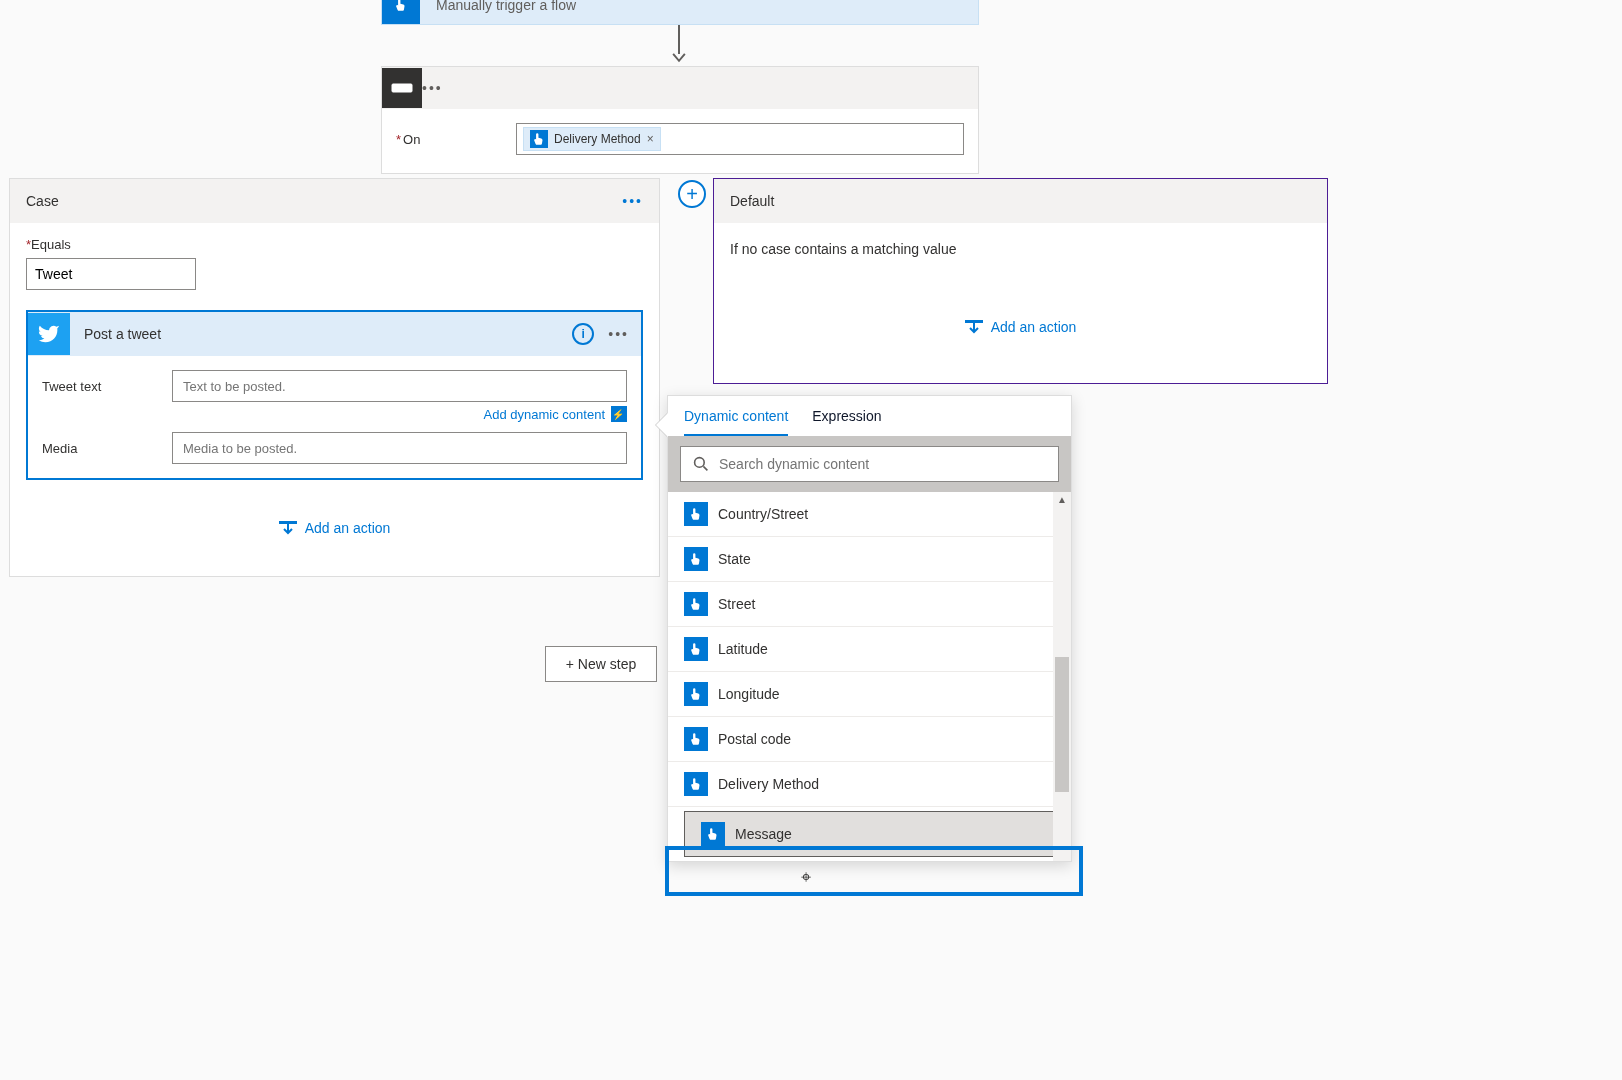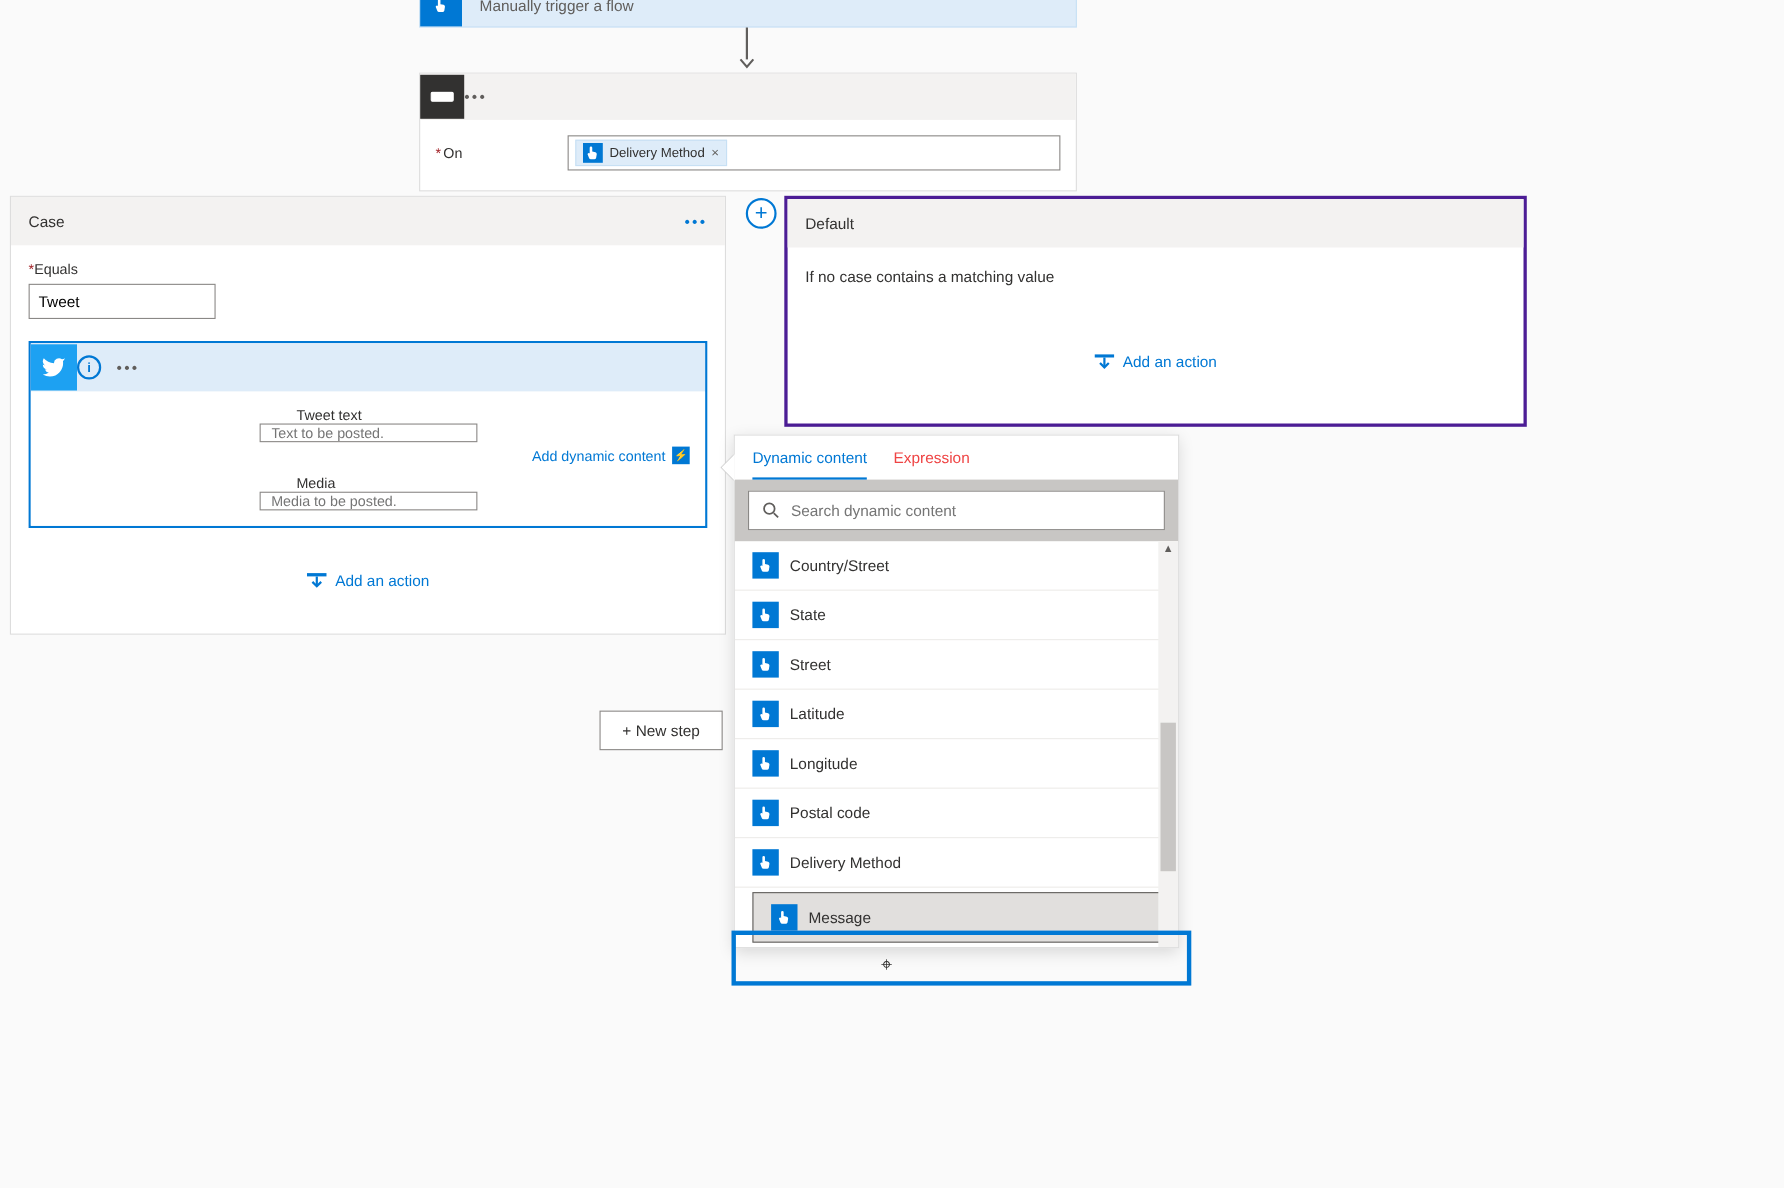--- a/index.html
+++ b/index.html
@@ -37,45 +37,45 @@
     .eq-input { width: 170px; height: 32px; border: 1px solid #8a8886; padding: 0 8px; font-size: 14px; }
 
     
     .tweet-card { margin: 20px 0 0 0; border: 2px solid #0078d4; }
     .tweet-head { height: 44px; background: #deecf9; display: flex; align-items: center; padding-right: 12px; }
     .tweet-head .ticon2 { width: 42px; height: 42px; background: #1da1f2; display: flex; align-items: center; justify-content: center; }
     .tweet-head .tlabel2 { padding-left: 14px; flex: 1; }
     .tweet-head .info { width: 22px; height: 22px; border: 2px solid #0078d4; border-radius: 50%; display: flex; align-items: center; justify-content: center; color: #0078d4; font-size: 12px; font-weight: bold; margin-right: 14px; cursor: pointer; }
     .tweet-head .dots { color: #605e5c; letter-spacing: 2px; cursor: pointer; }
     .tweet-body { padding: 14px; background: #fff; }
-    .trow { display: flex; align-items: center; margin-bottom: 0; flex-direction: column; }
+    .trow { display: flex; align-items: center; margin-bottom: 0; }
     .trow .rlabel { width: 130px; font-size: 13px; color: #323130; }
     .trow input { flex: 1; height: 32px; border: 1px solid #8a8886; padding: 0 10px; font-size: 13px; }
     .dynlink { text-align: right; font-size: 13px; color: #0078d4; margin: 4px 0 10px 0; display: flex; justify-content: flex-end; align-items: center; gap: 6px; }
     .dynlink .sq { width: 16px; height: 16px; background: #0078d4; display: flex; align-items: center; justify-content: center; color: #fff; font-size: 10px; font-weight: bold; }
 
     .add-action { text-align: center; margin-top: 40px; padding-bottom: 18px; }
     .add-action a { color: #0078d4; text-decoration: none; display: inline-flex; align-items: center; gap: 8px; cursor: pointer; }
 
     
     .plus-circ { position: absolute; top: 180px; left: 678px; width: 28px; height: 28px; border: 2px solid #0078d4; border-radius: 50%; display: flex; align-items: center; justify-content: center; color: #0078d4; font-size: 20px; cursor: pointer; background: #fff; }
 
     
-    .default-card { position: absolute; top: 178px; left: 713px; width: 675px; border: 3px solid #4c1d95; background: #fff; }
+    .default-card { position: absolute; top: 178px; left: 713px; width: 615px; border: 1px solid #4c1d95; background: #fff; }
     .default-head { height: 44px; background: #f3f2f1; display: flex; align-items: center; padding: 0 16px; }
     .default-body { padding: 18px 16px 28px 16px; color: #323130; font-size: 14px; }
     .default-body .add-action { margin-top: 62px; }
 
     .new-step { position: absolute; top: 646px; left: 545px; width: 112px; height: 36px; border: 1px solid #8a8886; background: #fff; display: flex; align-items: center; justify-content: center; cursor: pointer; }
 
     
     .dyn-panel { position: absolute; top: 395px; left: 667px; width: 405px; background: #fff; border: 1px solid #ddd; box-shadow: 0 4px 14px rgba(0,0,0,.15); }
     .dyn-arrow { position: absolute; top: 413px; left: 656px; width: 0; height: 0; border-top: 12px solid transparent; border-bottom: 12px solid transparent; border-right: 12px solid #fff; z-index: 3; filter: drop-shadow(-1px 0 0 #ccc); }
     .dyn-tabs { display: flex; padding: 12px 16px 0 16px; gap: 24px; }
-    .dyn-tabs .tab { padding-bottom: 10px; color: #ef4444; cursor: pointer; }
+    .dyn-tabs .tab { padding-bottom: 10px; color: #0f172a; cursor: pointer; }
     .dyn-tabs .tab.active { color: #0078d4; border-bottom: 2px solid #0078d4; }
     .dyn-search-wrap { background: #c8c6c4; padding: 10px 12px; }
     .dyn-search { height: 36px; background: #fff; border: 1px solid #8a8886; display: flex; align-items: center; gap: 10px; padding: 0 12px; }
     .dyn-list { max-height: 400px; overflow: hidden; position: relative; }
     .dyn-item { display: flex; align-items: center; gap: 10px; padding: 10px 16px; border-bottom: 1px solid #edebe9; cursor: pointer; }
     .dyn-item.sel { background: #e1dfdd; border: 1px solid #605e5c; margin: 4px 16px; }
     .dyn-item .iicon { width: 24px; height: 24px; background: #0078d4; display: flex; align-items: center; justify-content: center; }
     .scroll-track { position: absolute; right: 0; top: 0; width: 18px; height: 100%; background: #f3f2f1; }
     .scroll-thumb { position: absolute; right: 2px; top: 165px; width: 14px; height: 135px; background: #c8c6c4; }
     .scroll-arr { position: absolute; right: 4px; top: 2px; font-size: 10px; color: #605e5c; }
@@ -147,20 +147,21 @@
     <div class="eq-label"><span class="req">*</span><span>Equals</span></div>
     <input class="eq-input" value="Tweet" style="">
 
     <div class="tweet-card">
       <div class="tweet-head">
         <div class="ticon2">
           <svg class="twit-svg" viewBox="0 0 24 24">
               <path d="M23 3a10 10 0 01-3 1 5 5 0 00-8 4 14 14 0 01-10-5 5 5 0 001 7 5 5 0 01-2-1 5 5 0 004 5 5 5 0 01-2 0 5 5 0 004 3A10 10 0 011 19a14 14 0 007 2c9 0 14-8 13-15a10 10 0 002-3z"></path>
             </svg>
         </div>
+        <span class="tlabel2">Post a tweet</span>
         <span class="info">i</span>
         <span class="dots">•••</span>
       </div>
       <div class="tweet-body">
         <div class="trow">
           <div class="rlabel">Tweet text</div>
           <input placeholder="Text to be posted." style="">
         </div>
         <div class="dynlink">
           <span>Add dynamic content</span>

